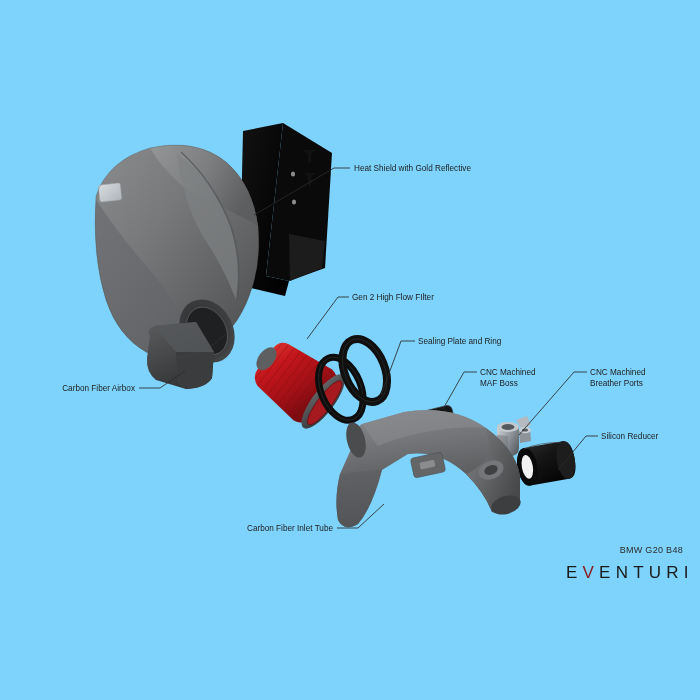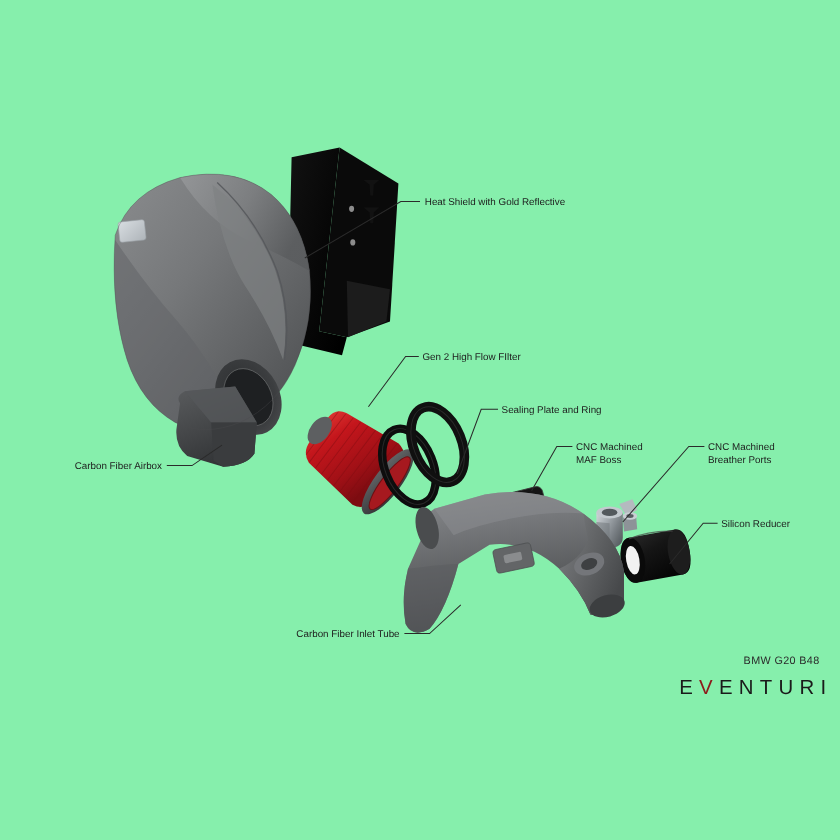--- a/index.html
+++ b/index.html
@@ -4,21 +4,21 @@
 <style>
   html, body {
     margin: 0;
     padding: 0;
     background: #ffffff;
   }
   #page {
     position: relative;
     width: 700px;
     height: 700px;
-    background: #86efac;
+    background: #7dd3fc;
     font-family: "Liberation Sans", sans-serif;
     overflow: hidden;
   }
   #diagram {
     position: absolute;
     inset: 0;
     width: 700px;
     height: 700px;
   }
   .label-text {

